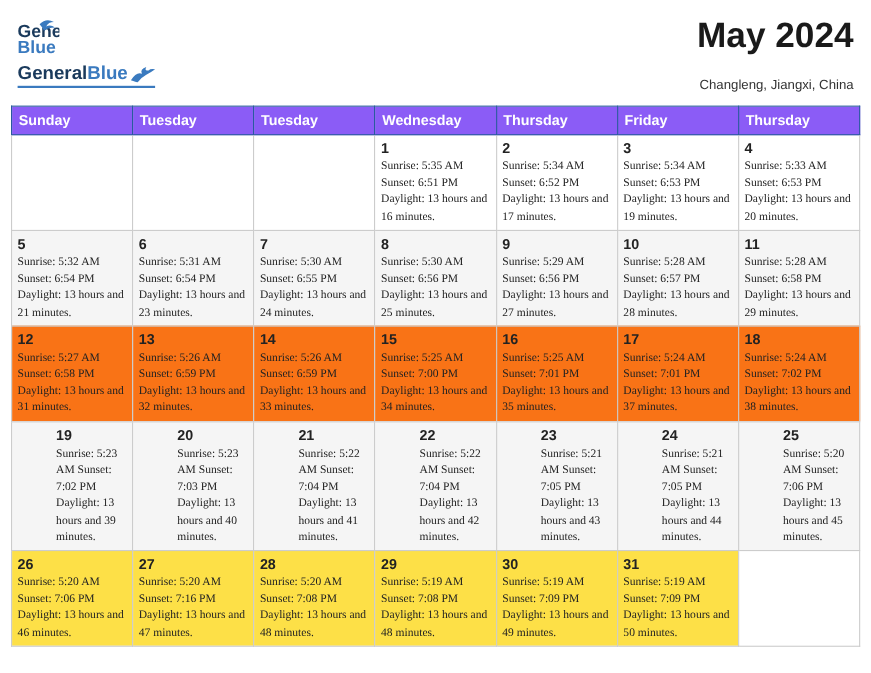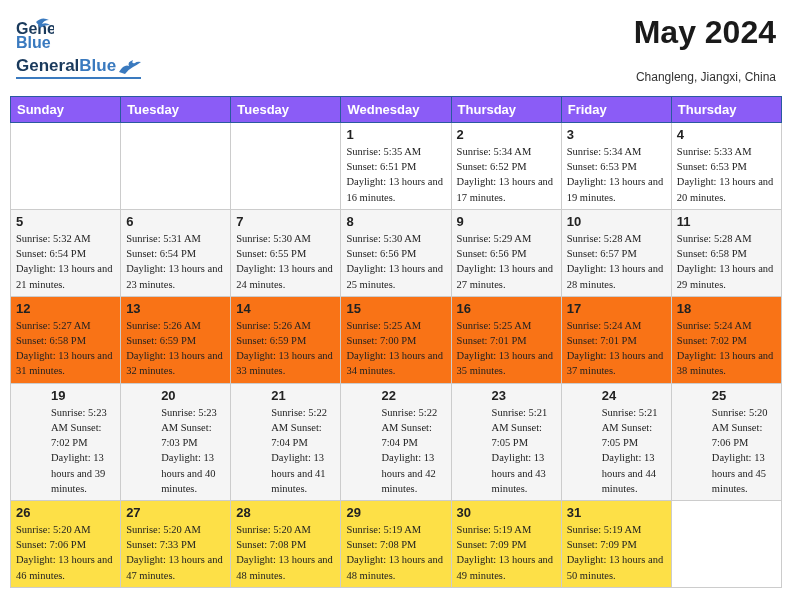--- a/index.html
+++ b/index.html
@@ -293,21 +293,21 @@
       <tr class="row-5">
         <td>
           <span class="day-num">26</span>
           <div class="day-info">Sunrise: 5:20 AM
 Sunset: 7:06 PM
 Daylight: 13 hours and 46 minutes.</div>
         </td>
         <td>
           <span class="day-num">27</span>
           <div class="day-info">Sunrise: 5:20 AM
-Sunset: 7:33 PM
+Sunset: 7:16 PM
 Daylight: 13 hours and 47 minutes.</div>
         </td>
         <td>
           <span class="day-num">28</span>
           <div class="day-info">Sunrise: 5:20 AM
 Sunset: 7:08 PM
 Daylight: 13 hours and 48 minutes.</div>
         </td>
         <td>
           <span class="day-num">29</span>

